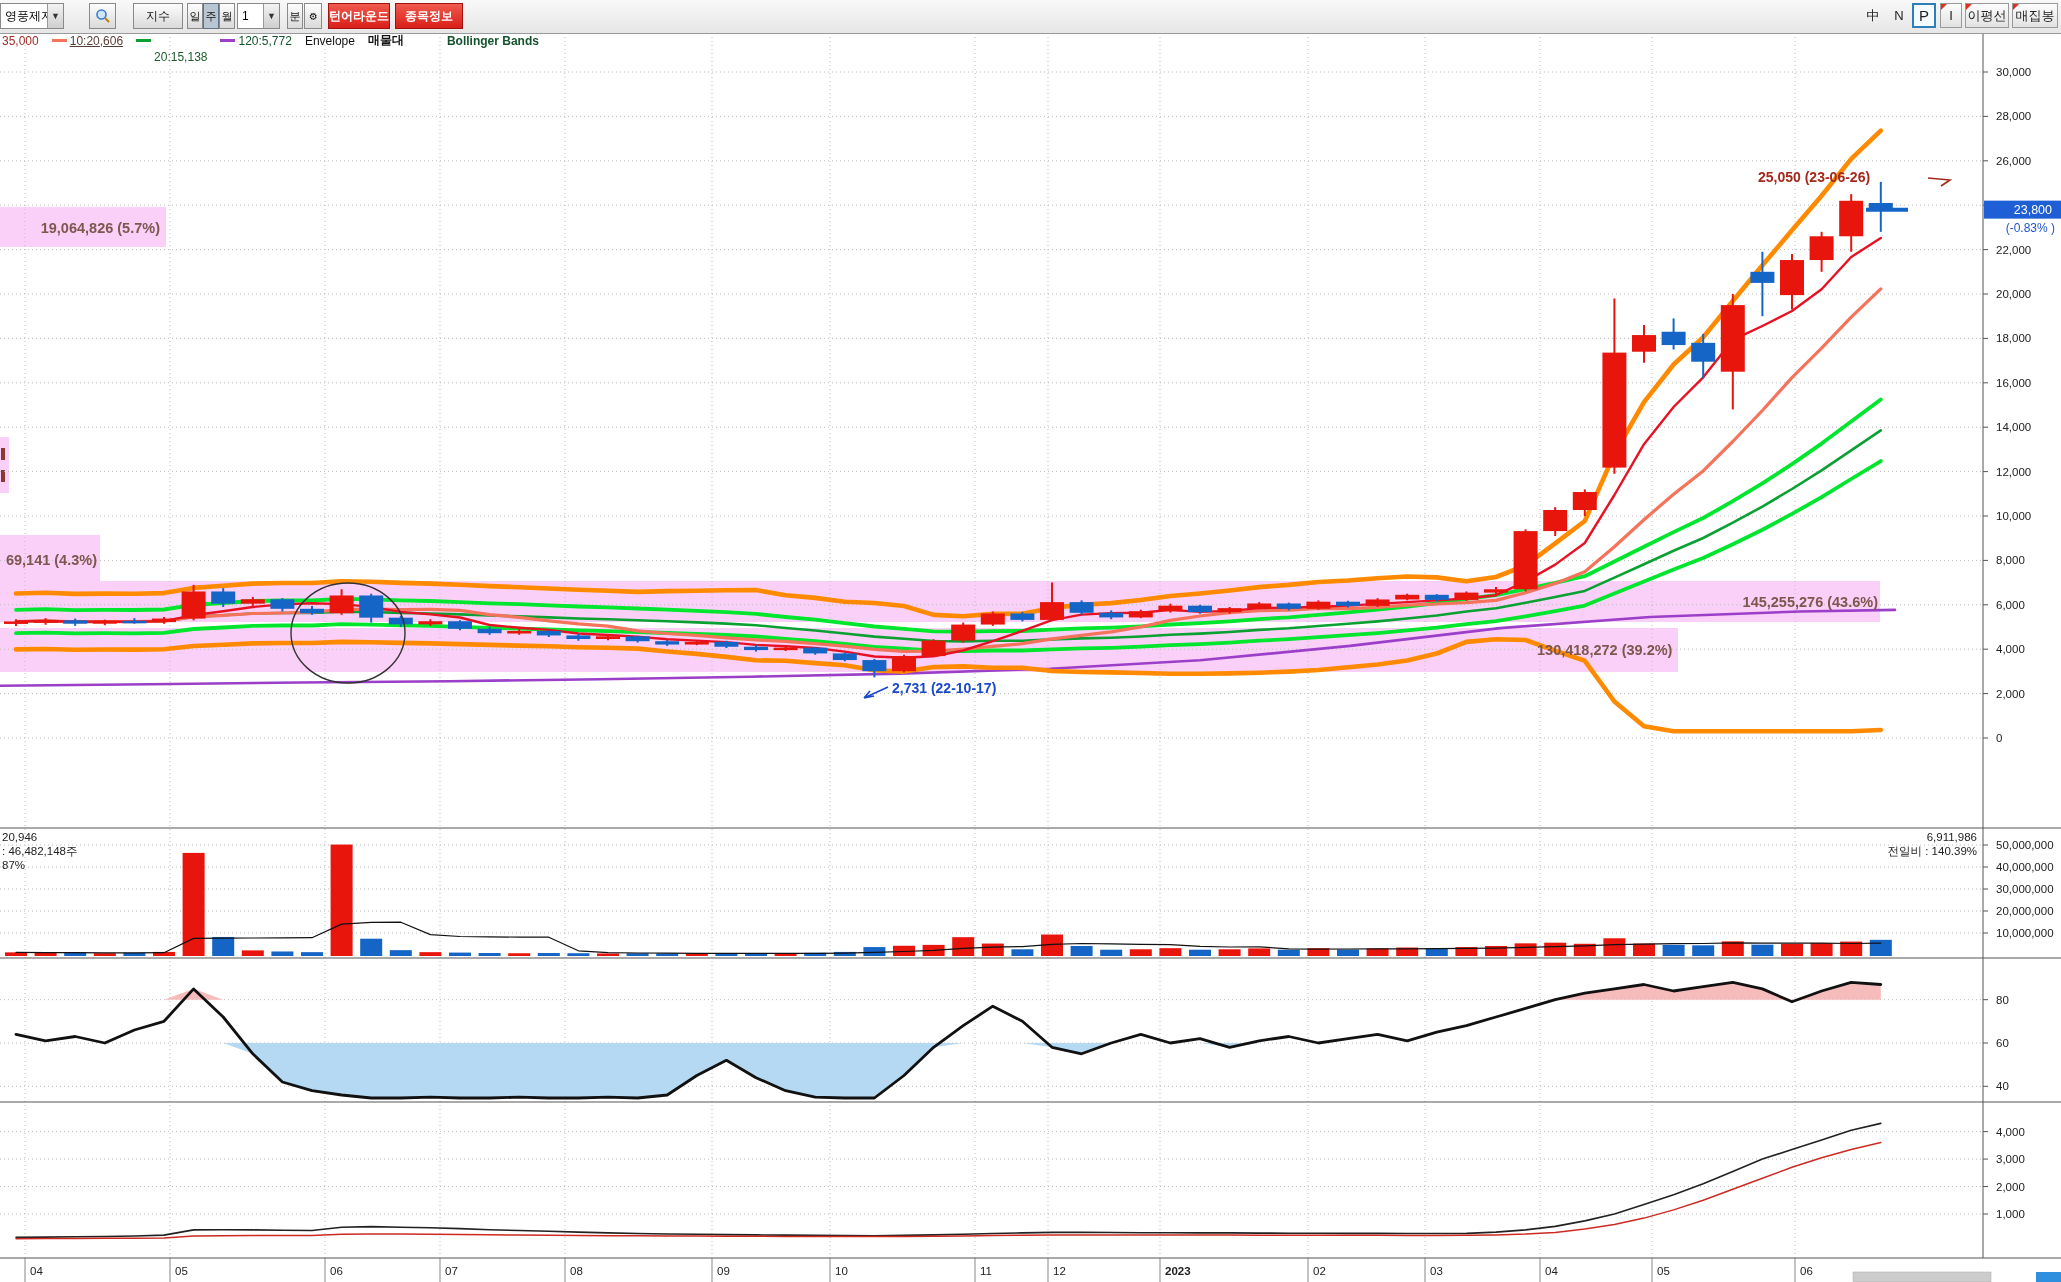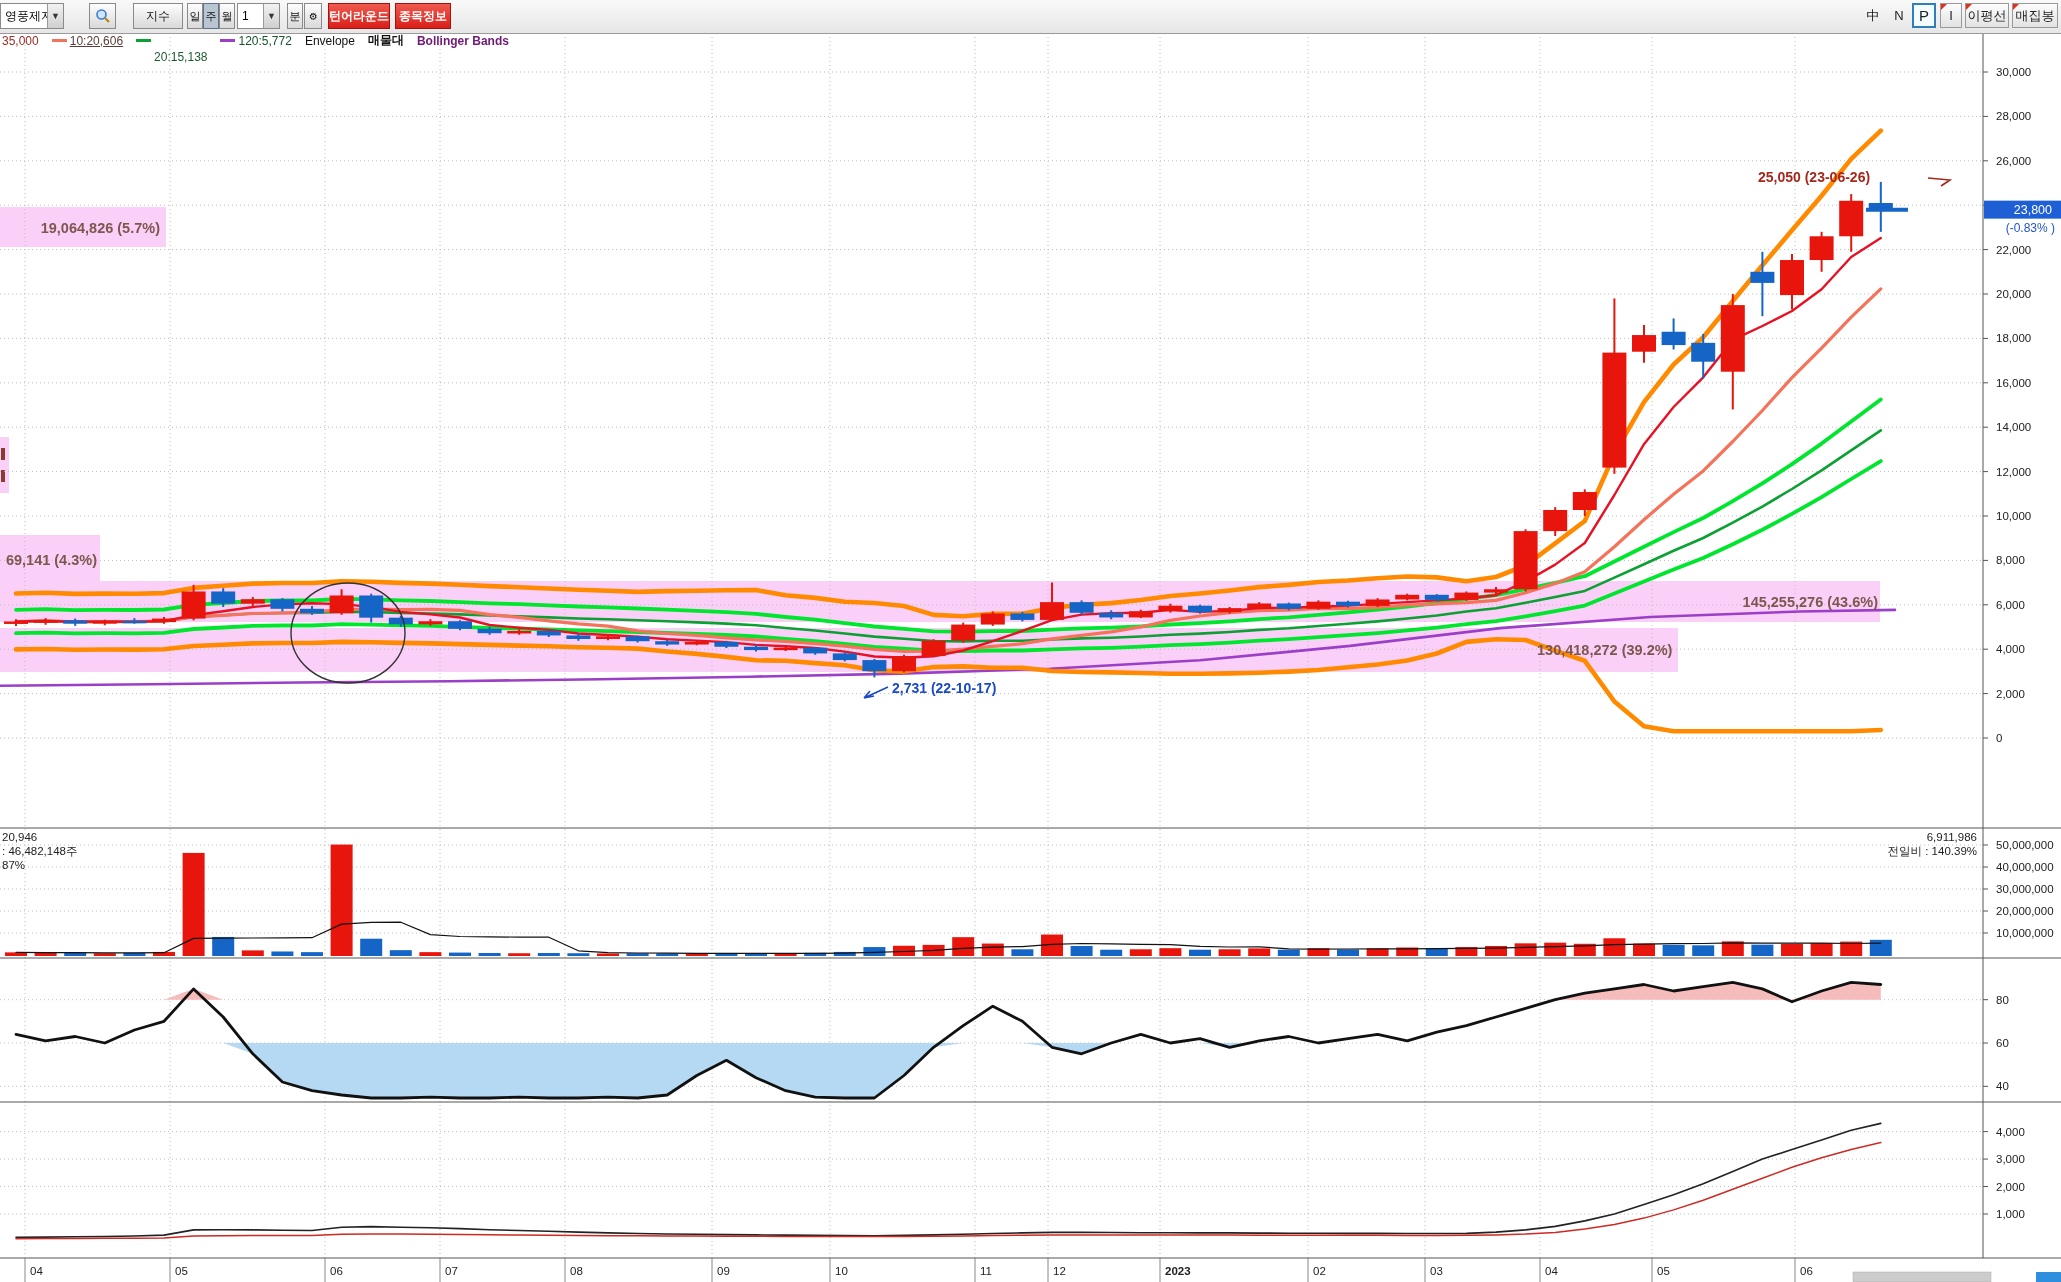--- a/index.html
+++ b/index.html
@@ -429,21 +429,21 @@
     <span id="period-seg"><button class="tb tbtn" style="left: 187px; width: 16px; font-size: 11px;">일</button><button class="tb tbtn pressed" style="left: 203px; width: 16px; font-size: 11px;">주</button><button class="tb tbtn" style="left: 219px; width: 16px; font-size: 11px;">월</button></span>
     <div class="tb combo" style="left:237px;width:43px;">
       <span class="val">1</span>
       <span class="arr">▼</span>
     </div>
     <button class="tb tbtn" style="left:287px;width:16px;font-size:11px;">분</button>
     <button class="tb tbtn" style="left:304px;width:18px;">
         <span>⚙</span>
       </button>
     <button class="tb tbtn red" style="left:328px;width:62px;">턴어라운드</button>
-    <button class="tb tbtn red" style="left:395px;width:56px;">종목정보</button>
+    <button class="tb tbtn red" style="left:395px;width:68px;">종목정보</button>
     <span id="right-tools"><span class="ricon" style="left: 1862px; width: 22px;">中</span><span class="ricon" style="left: 1889px; width: 20px;">N</span><span class="ricon sel" style="left: 1912px; width: 24px;">P</span><span class="ricon box" style="left: 1940px; width: 22px;">I<span class="mark"></span></span><span class="ricon box" style="left: 1965px; width: 44px;">이평선<span class="mark"></span></span><span class="ricon box" style="left: 2012px; width: 46px;">매집봉<span class="mark"></span></span></span>
   </div>
 
   <div id="legend">
       <span class="it">
         <span style="color: rgb(158, 43, 37);">35,000</span>
       </span>
       <span class="it">
         <span class="dash" style="background: rgb(244, 115, 90);"></span>
         <span style="color: rgb(90, 60, 56); text-decoration: underline;">10:20,606</span>
@@ -456,16 +456,16 @@
         <span class="dash" style="background: rgb(155, 63, 201);"></span>
         <span style="color: #14532d; text-align: center;">120:5,772</span>
       </span>
       <span class="it">
         <span style="color: rgb(17, 17, 17); font-weight: normal;">Envelope</span>
       </span>
       <span class="it">
         <span style="color: rgb(17, 17, 17); font-weight: bold;">매물대</span>
       </span>
       <span class="it">
-        <span style="color: #701a75; font-weight: bold;">Bollinger Bands</span>
+        <span style="color: #14532d; font-weight: bold; margin-left: 30px;">Bollinger Bands</span>
       </span>
     </div>
 </div>
 
 </body></html>

